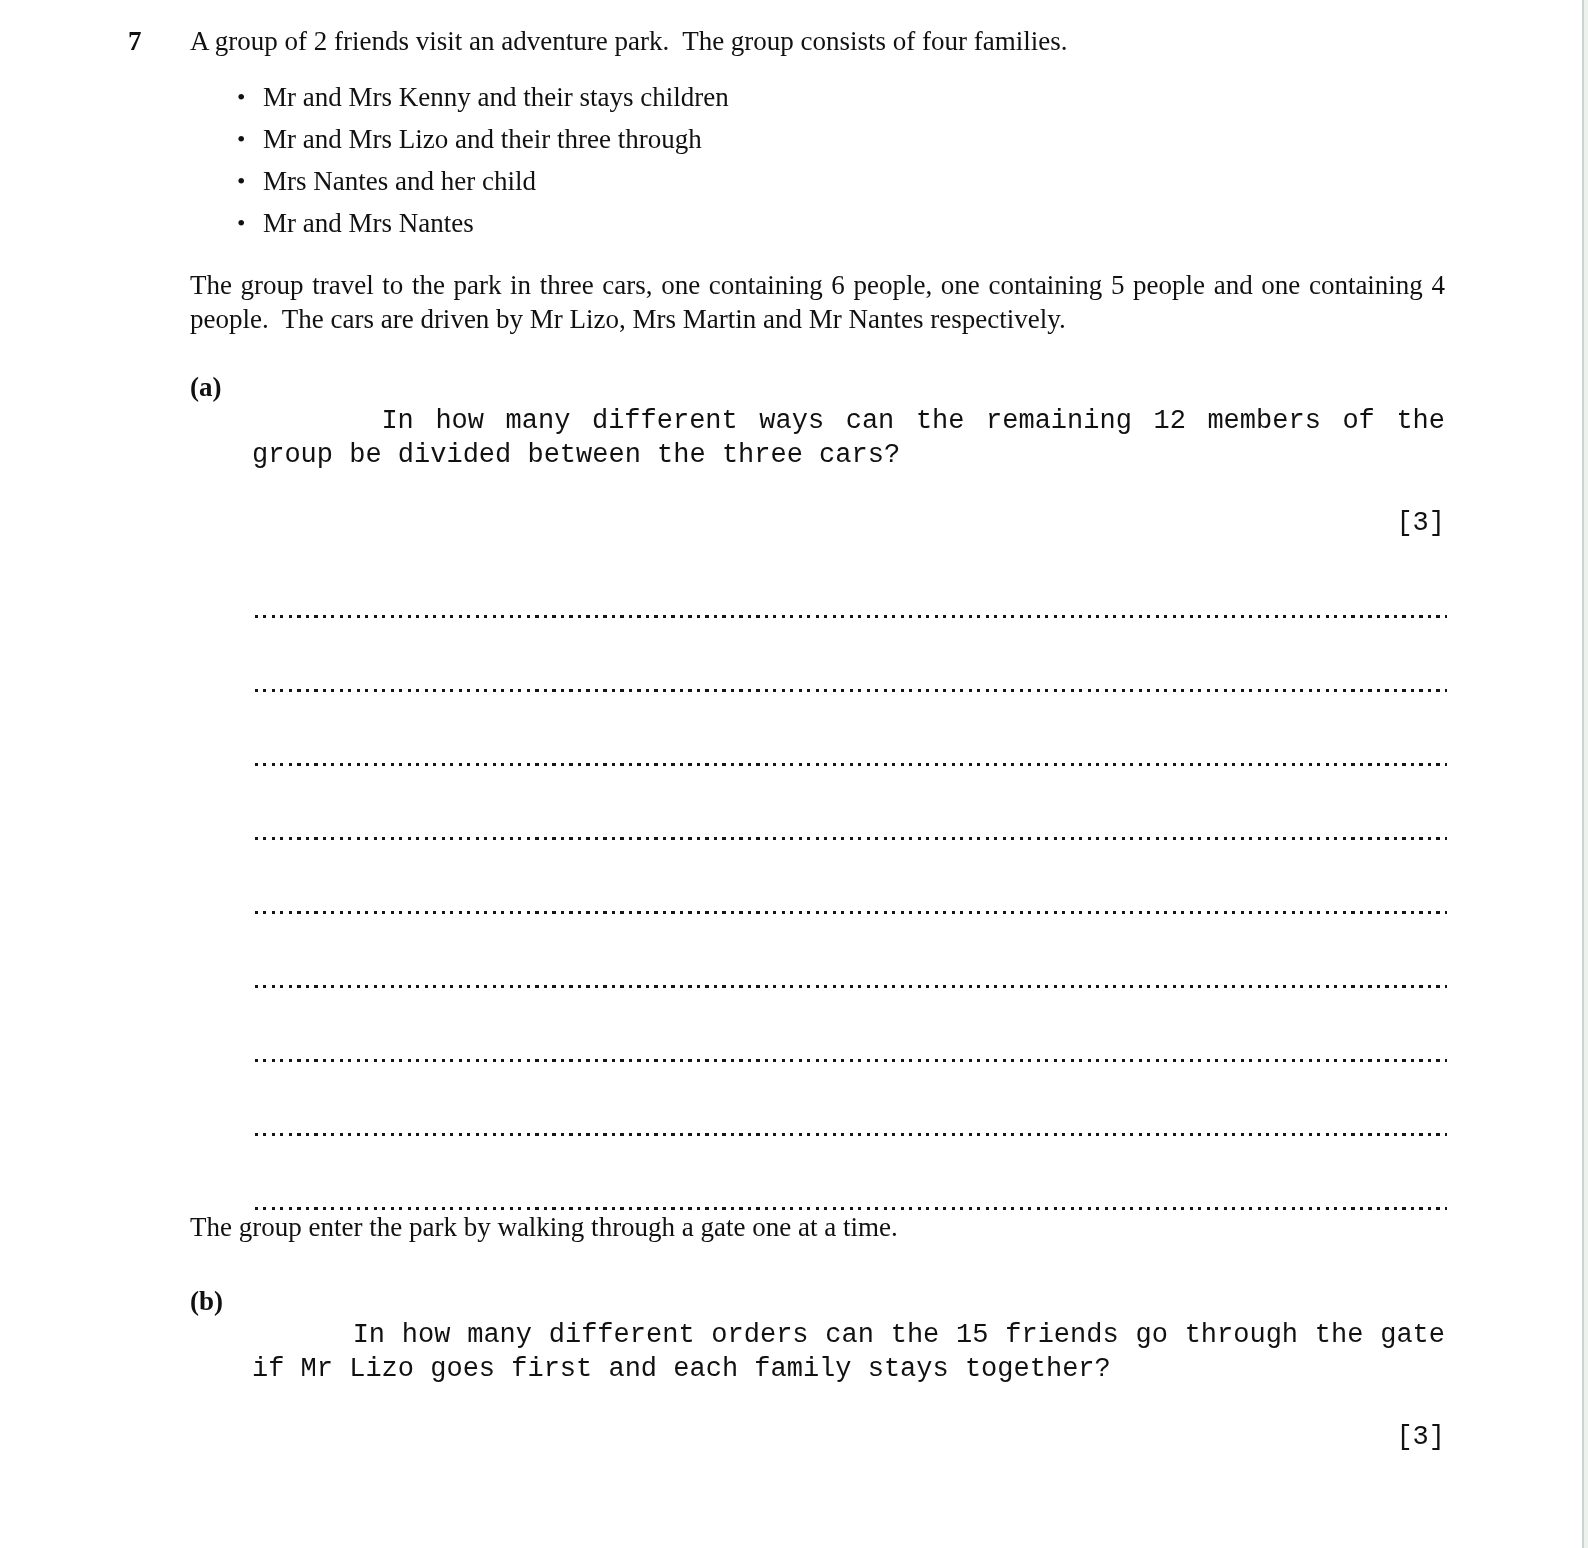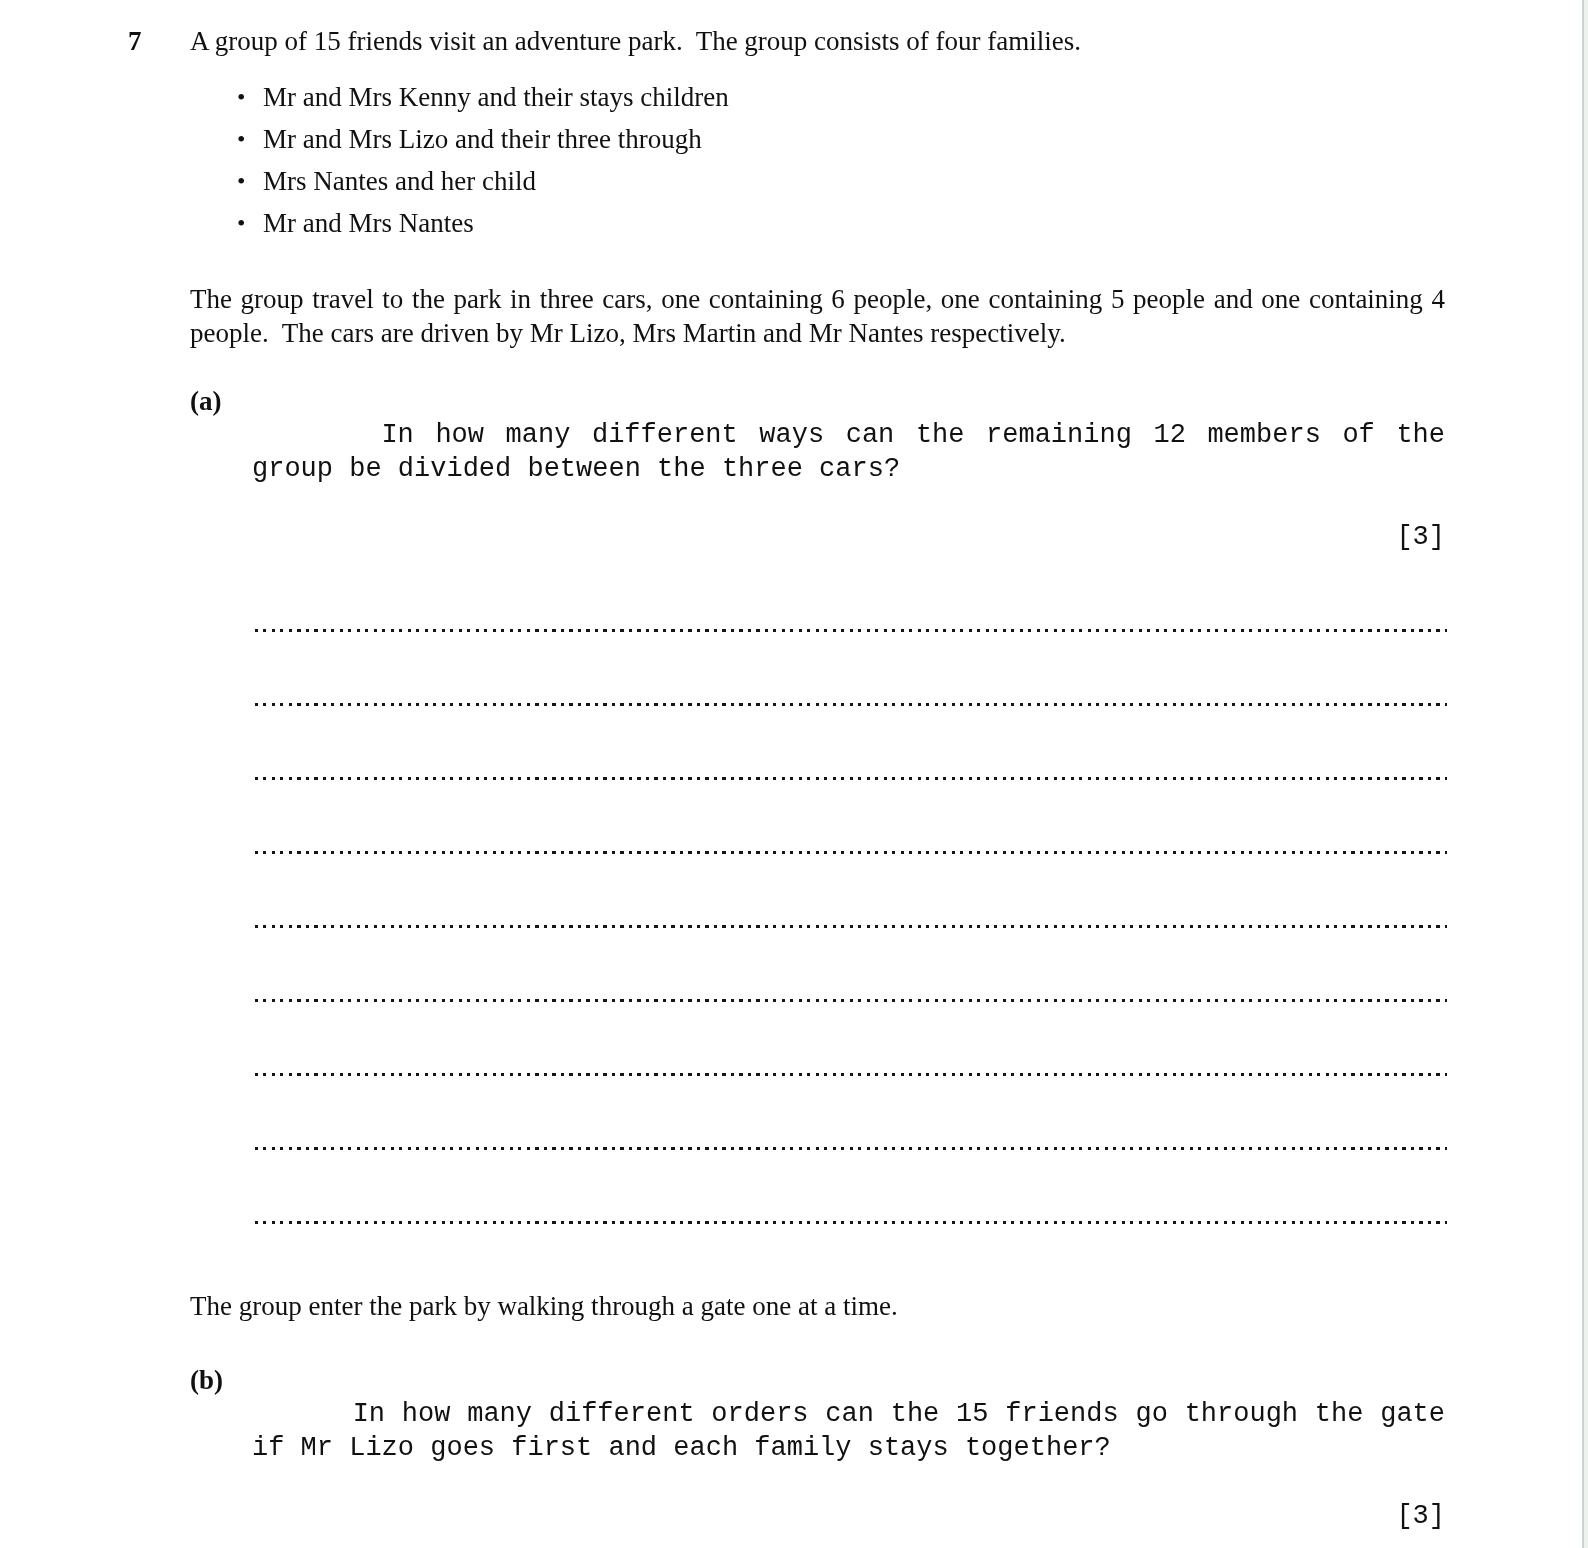--- a/index.html
+++ b/index.html
@@ -47,22 +47,22 @@
     flex: 0 0 auto;
     font-size: 24px;
   }
 
   
   .para {
     margin-left: 190px;
     width: 1255px;
     text-align: justify;
   }
-  .para-travel { margin-top: 38px; }
-  .para-gate   { margin-top: 65px; }
+  .para-travel { margin-top: 24px; }
+  .para-gate   { }
 
   
   .part { display: flex; }
   .part-a { margin-top: 34px; }
   .part-b { margin-top: 40px; }
   .part-label {
     margin-left: 190px;
     width: 62px;
     font-weight: bold;
     flex: 0 0 auto;
@@ -92,21 +92,21 @@
   .lines-a .dotline:last-child,
   .lines-b .dotline:last-child { margin-bottom: 0; }
 </style>
 </head>
 <body>
 
 <div class="page">
 
   <div class="q-row txt">
     <div class="q-num">7</div>
-    <div class="q-intro">A group of 15 friends visit an adventure park.  The group consists of four families.</div>
+    <div class="q-intro">A group of 2 friends visit an adventure park.  The group consists of four families.</div>
   </div>
 
   <div class="bullets">
     <div class="bullet-row">
       <span class="bullet-glyph">•</span>
       <span>Mr and Mrs Kenny and their stays children</span>
     </div>
     <div class="bullet-row">
       <span class="bullet-glyph">•</span>
       <span>Mr and Mrs Lizo and their three through</span>

